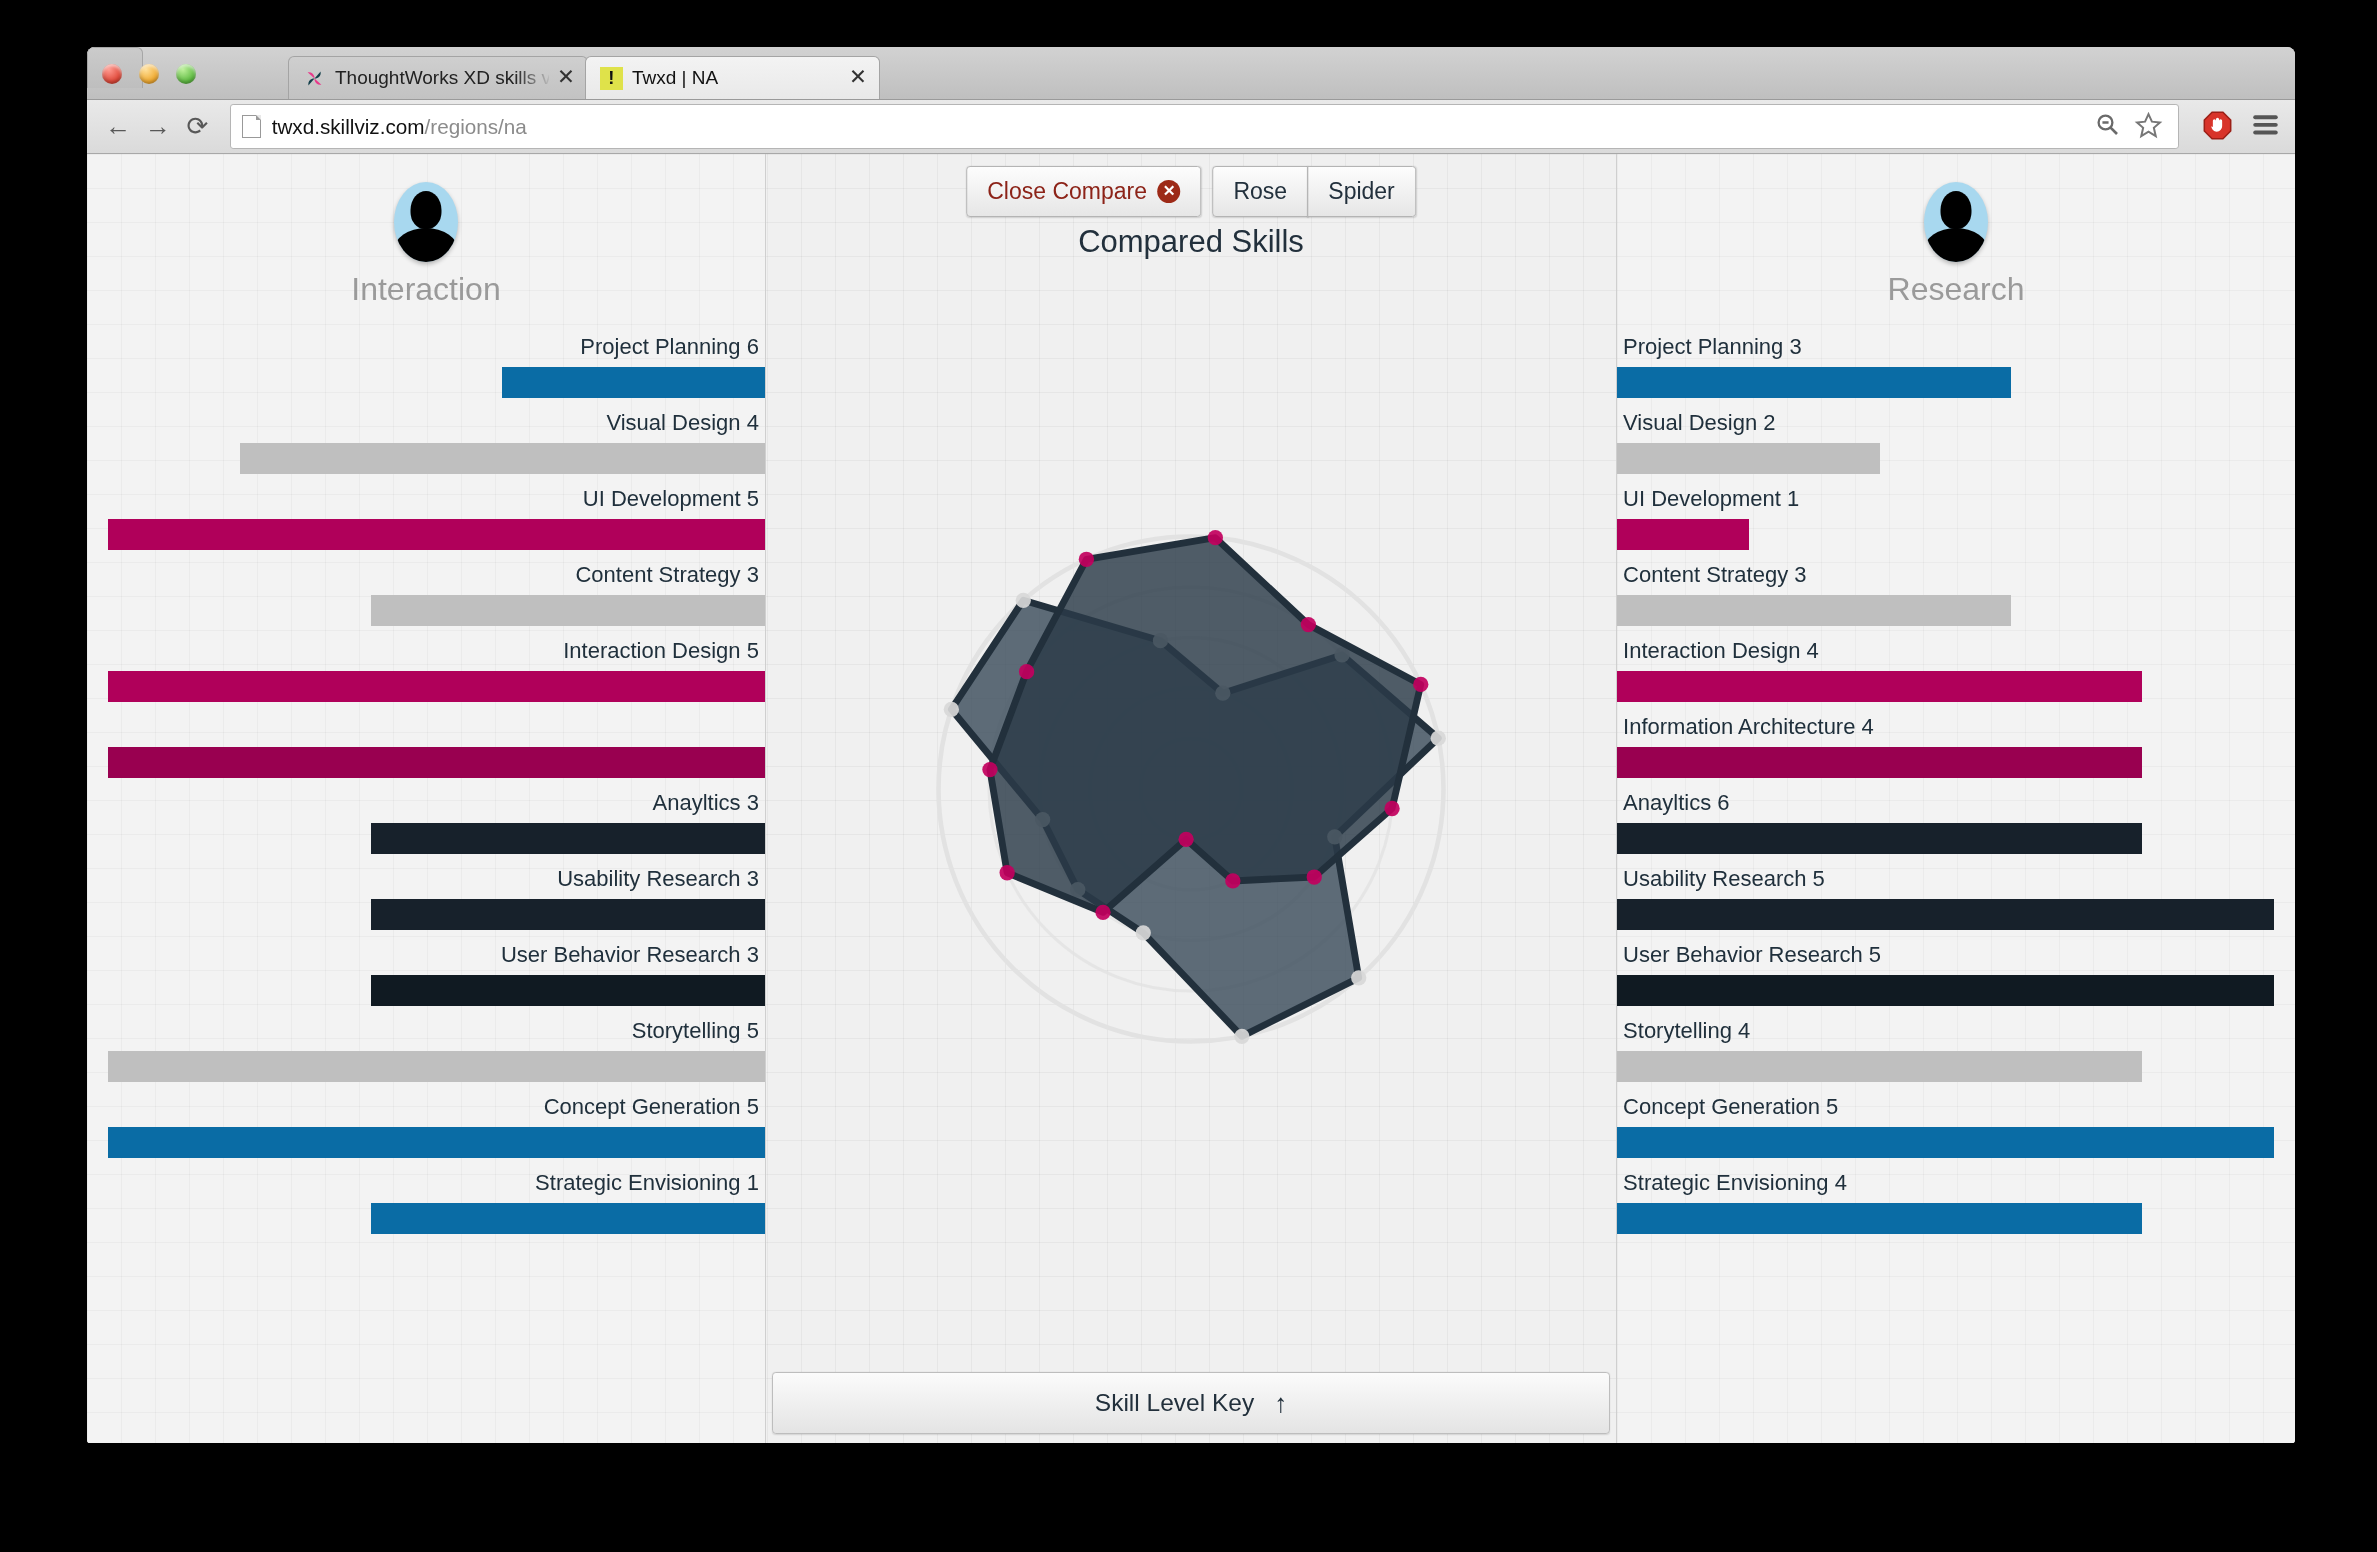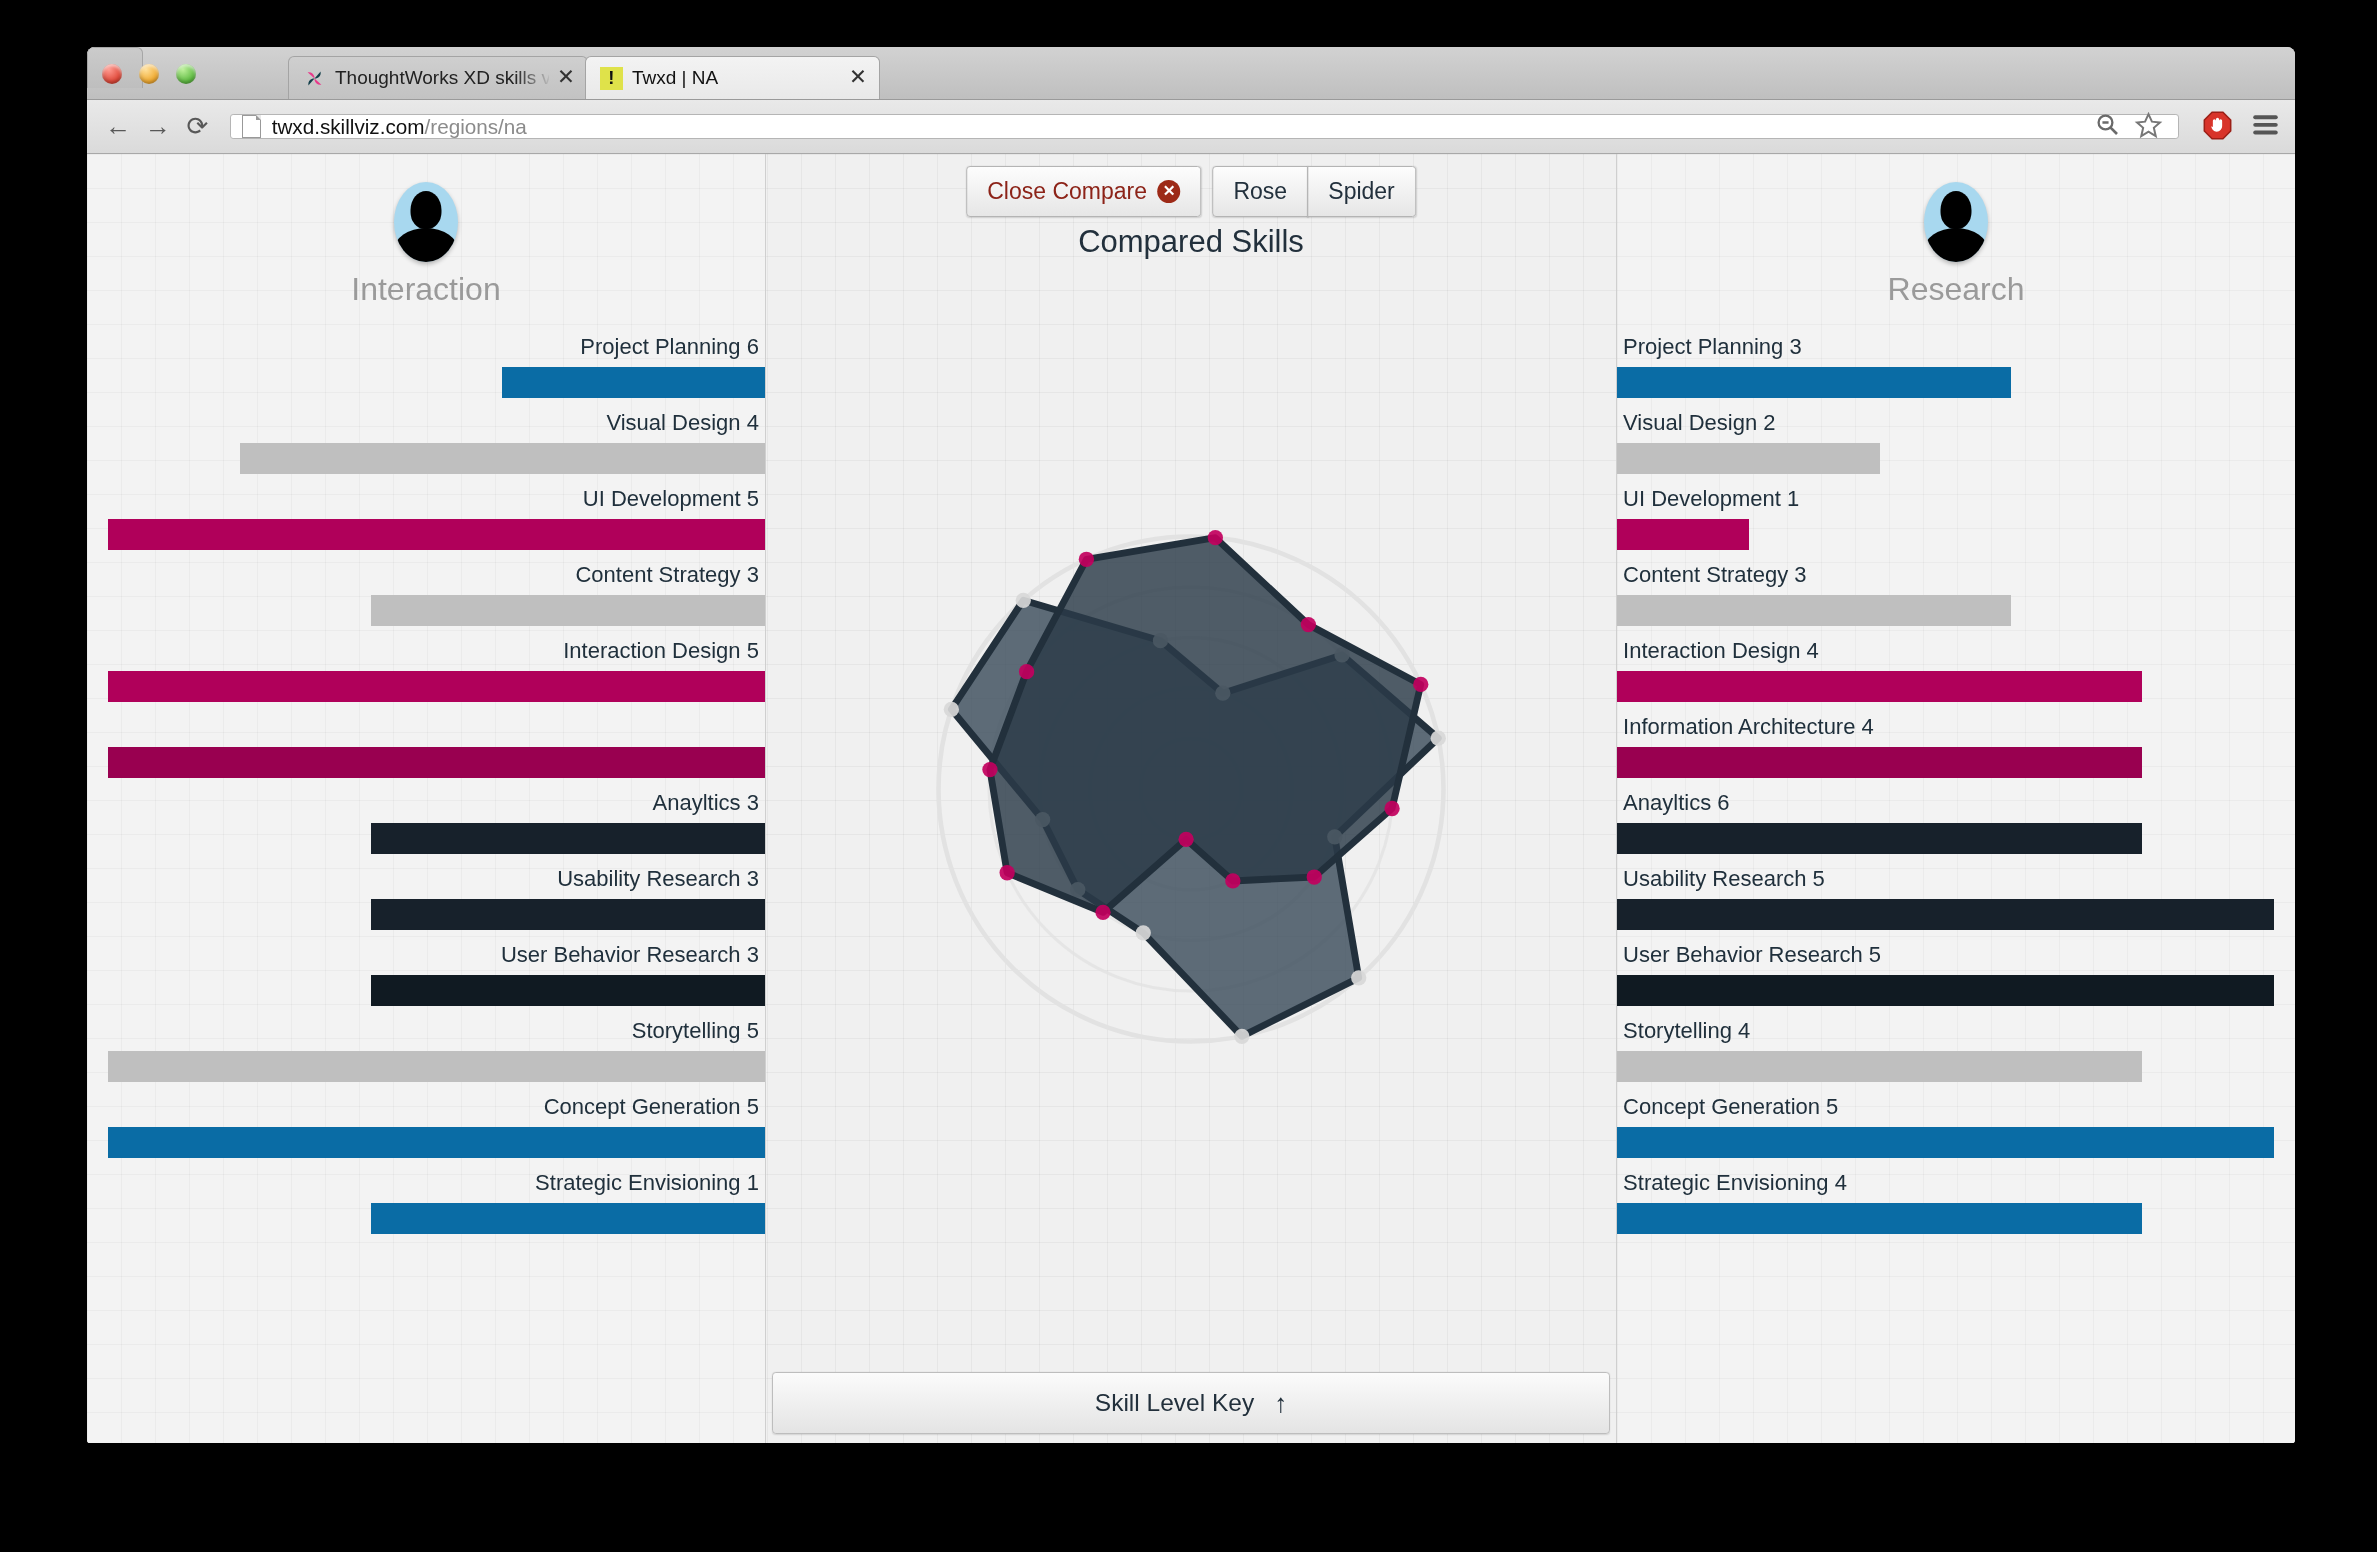--- a/index.html
+++ b/index.html
@@ -39,21 +39,21 @@
   .tab-x{margin-left:7.7px;font-size:21.4px;color:#333;line-height:1;flex:none;}
 
   .warnico{width:23px;height:23px;background:#dfe24a;display:flex;align-items:center;justify-content:center;
            font-size:18.4px;font-weight:bold;color:#111;}
 
   
   .navbar{position:relative;height:54px;background:linear-gradient(#e9e9e9,#dadada);
           border-bottom:0.8px solid #a8a8a8;display:flex;align-items:center;padding:0 13.8px;box-sizing:border-box;}
   .navbtn{width:35px;height:35px;display:flex;align-items:center;justify-content:center;
           font-size:26px;color:#585858;margin-right:4.6px;}
-  .urlbox{flex:1;height:25px;background:#fff;border:0.8px solid #b5b5b5;border-radius:3.1px;
+  .urlbox{flex:1;height:45px;background:#fff;border:0.8px solid #b5b5b5;border-radius:3.1px;
           display:flex;align-items:center;padding:0 10.7px;margin:0 10.7px;box-sizing:border-box;}
   .pageicon{width:17px;height:21.4px;background:#fff;border:0.8px solid #999;margin-right:10.7px;flex:none;position:relative;}
   .pageicon:after{content:"";position:absolute;right:-0.8px;top:-0.8px;border-width:0 5.4px 5.4px 0;border-style:solid;border-color:#999 #e8e8e8;}
   .url{font-size:20.7px;color:#111;}
   .url .dim{color:#8b8b8b;}
   .urltools{display:flex;align-items:center;gap:12.2px;margin-left:auto;padding-right:4.6px;}
   .rightico{display:flex;align-items:center;gap:17px;margin-left:12.2px;}
 
   
   .content{position:relative;height:1291px;background:#f0f0f0;overflow:hidden;}

